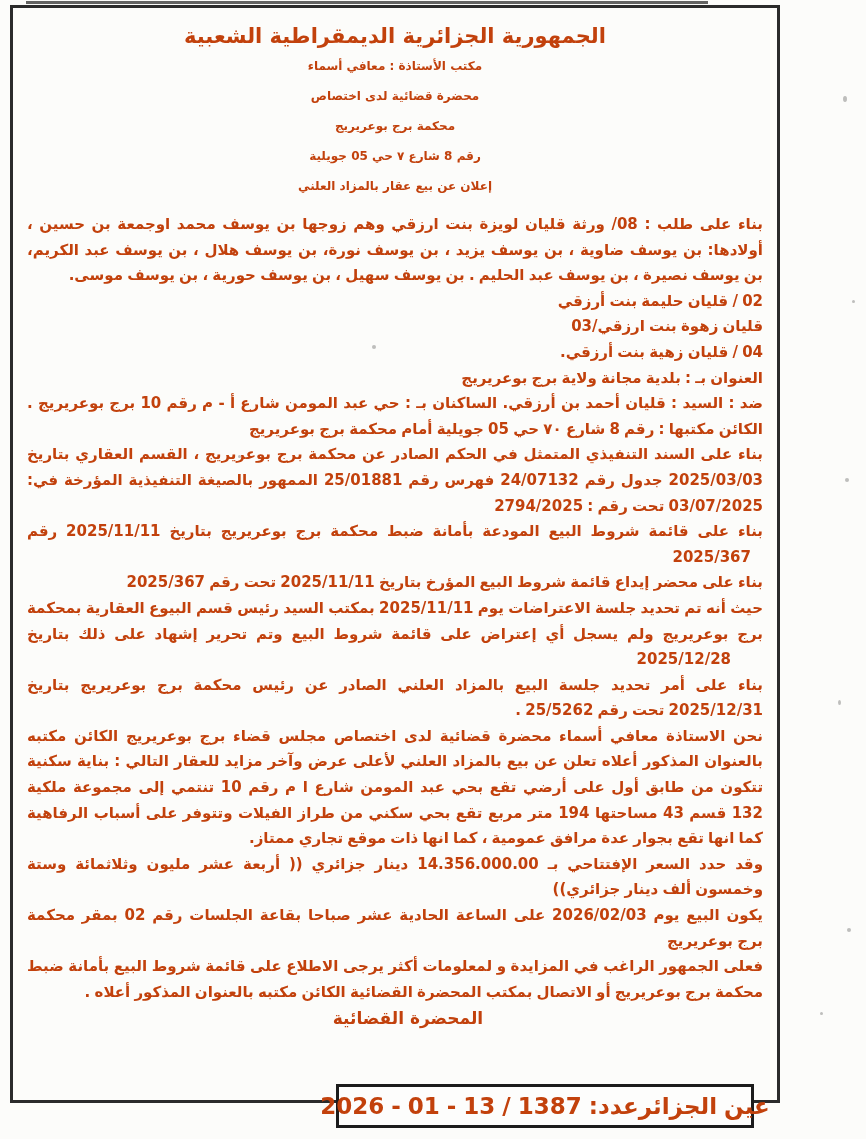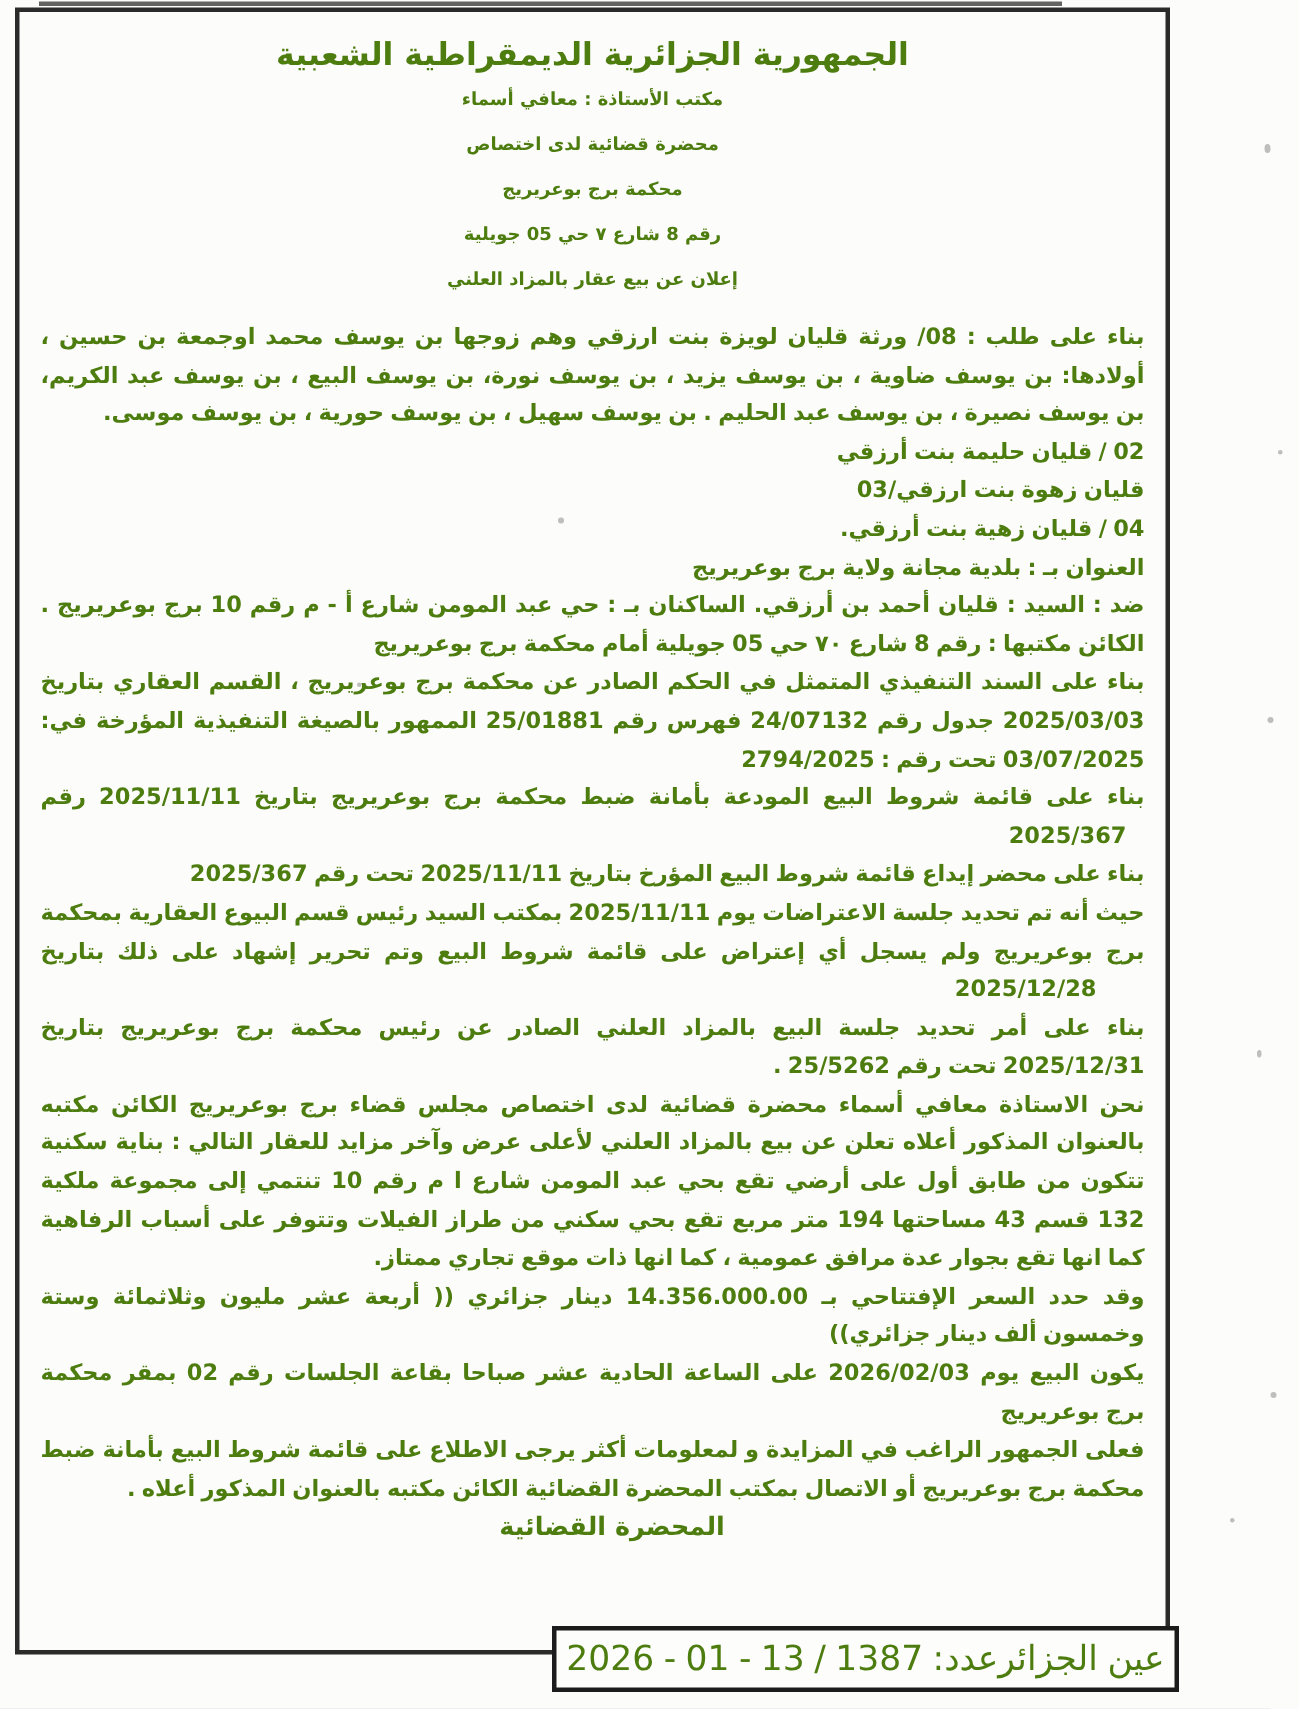--- a/index.html
+++ b/index.html
@@ -1,21 +1,21 @@
 <!DOCTYPE html>
 <html lang="ar"><head>
 <meta charset="utf-8">
 <style>
   html,body{margin:0;padding:0;background:#e8e8e6;}
   .page{
     position:relative;
     width:866px;height:1139px;
     background:#fcfcfa;
     font-family:"DejaVu Sans", sans-serif;
-    color:#4d7c0f;
+    color:#c2410c;
     overflow:hidden;
     margin:0 auto;
   }
   
   .artifact-top{
     position:absolute;top:1px;left:26px;width:682px;height:3px;
     background:#3c3c3c;opacity:.8;
   }
   .speck{position:absolute;background:#8a8a88;border-radius:50%;opacity:.55;}
   .sp1{left:843px;top:96px;width:4px;height:6px;}
@@ -56,28 +56,28 @@
   .i1{padding-right:12px;}
   .i2{padding-right:32px;}
   .sig{
     font-size:17px;font-weight:bold;
     text-align:center;
     padding-left:26px;
     line-height:27px;
     white-space:nowrap;
   }
   .refbox{
-    position:absolute;left:368px;top:1084px;
+    position:absolute;left:336px;top:1084px;
     width:418px;height:44px;
     background:#fdfdfc;
     border:3px solid #1c1c1c;
     box-sizing:border-box;
     display:flex;align-items:center;justify-content:center;
     direction:rtl;
-    font-weight:normal;font-size:23px;
+    font-weight:bold;font-size:23px;
     word-spacing:-1px;
     white-space:nowrap;
   }
 </style>
 </head>
 <body>
 
 <div class="page">
 
   <div class="artifact-top"></div>
@@ -96,21 +96,21 @@
       <div class="hdr first">الجمهورية الجزائرية الديمقراطية الشعبية</div>
       <div class="hdr">مكتب الأستاذة : معافي أسماء</div>
       <div class="hdr">محضرة قضائية لدى اختصاص</div>
       <div class="hdr">محكمة برج بوعريريج</div>
       <div class="hdr">رقم 8 شارع ٧ حي 05 جويلية</div>
       <div class="hdr">إعلان عن بيع عقار بالمزاد العلني</div>
     </div>
 
     <div class="body-block">
       <div class="ln j">بناء على طلب : 08/ ورثة قليان لويزة بنت ارزقي وهم زوجها بن يوسف محمد اوجمعة بن حسين ،</div>
-      <div class="ln j">أولادها: بن يوسف ضاوية ، بن يوسف يزيد ، بن يوسف نورة، بن يوسف البيع ، بن يوسف عبد الكريم،</div>
+      <div class="ln j">أولادها: بن يوسف ضاوية ، بن يوسف يزيد ، بن يوسف نورة، بن يوسف هلال ، بن يوسف عبد الكريم،</div>
       <div class="ln r">بن يوسف نصيرة ، بن يوسف عبد الحليم . بن يوسف سهيل ، بن يوسف حورية ، بن يوسف موسى.</div>
       <div class="ln r">02 / قليان حليمة بنت أرزقي</div>
       <div class="ln r">قليان زهوة بنت ارزقي/03</div>
       <div class="ln r">04 / قليان زهية بنت أرزقي.</div>
       <div class="ln r">العنوان بـ : بلدية مجانة ولاية برج بوعريريج</div>
       <div class="ln j">ضد : السيد : قليان أحمد بن أرزقي. الساكنان بـ : حي عبد المومن شارع أ - م رقم 10 برج بوعريريج .</div>
       <div class="ln r">الكائن مكتبها : رقم 8 شارع ٧٠ حي 05 جويلية أمام محكمة برج بوعريريج</div>
       <div class="ln j">بناء على السند التنفيذي المتمثل في الحكم الصادر عن محكمة برج بوعريريج ، القسم العقاري بتاريخ</div>
       <div class="ln j">2025/03/03 جدول رقم 24/07132 فهرس رقم 25/01881 الممهور بالصيغة التنفيذية المؤرخة في:</div>
       <div class="ln r">03/07/2025 تحت رقم : 2794/2025</div>

